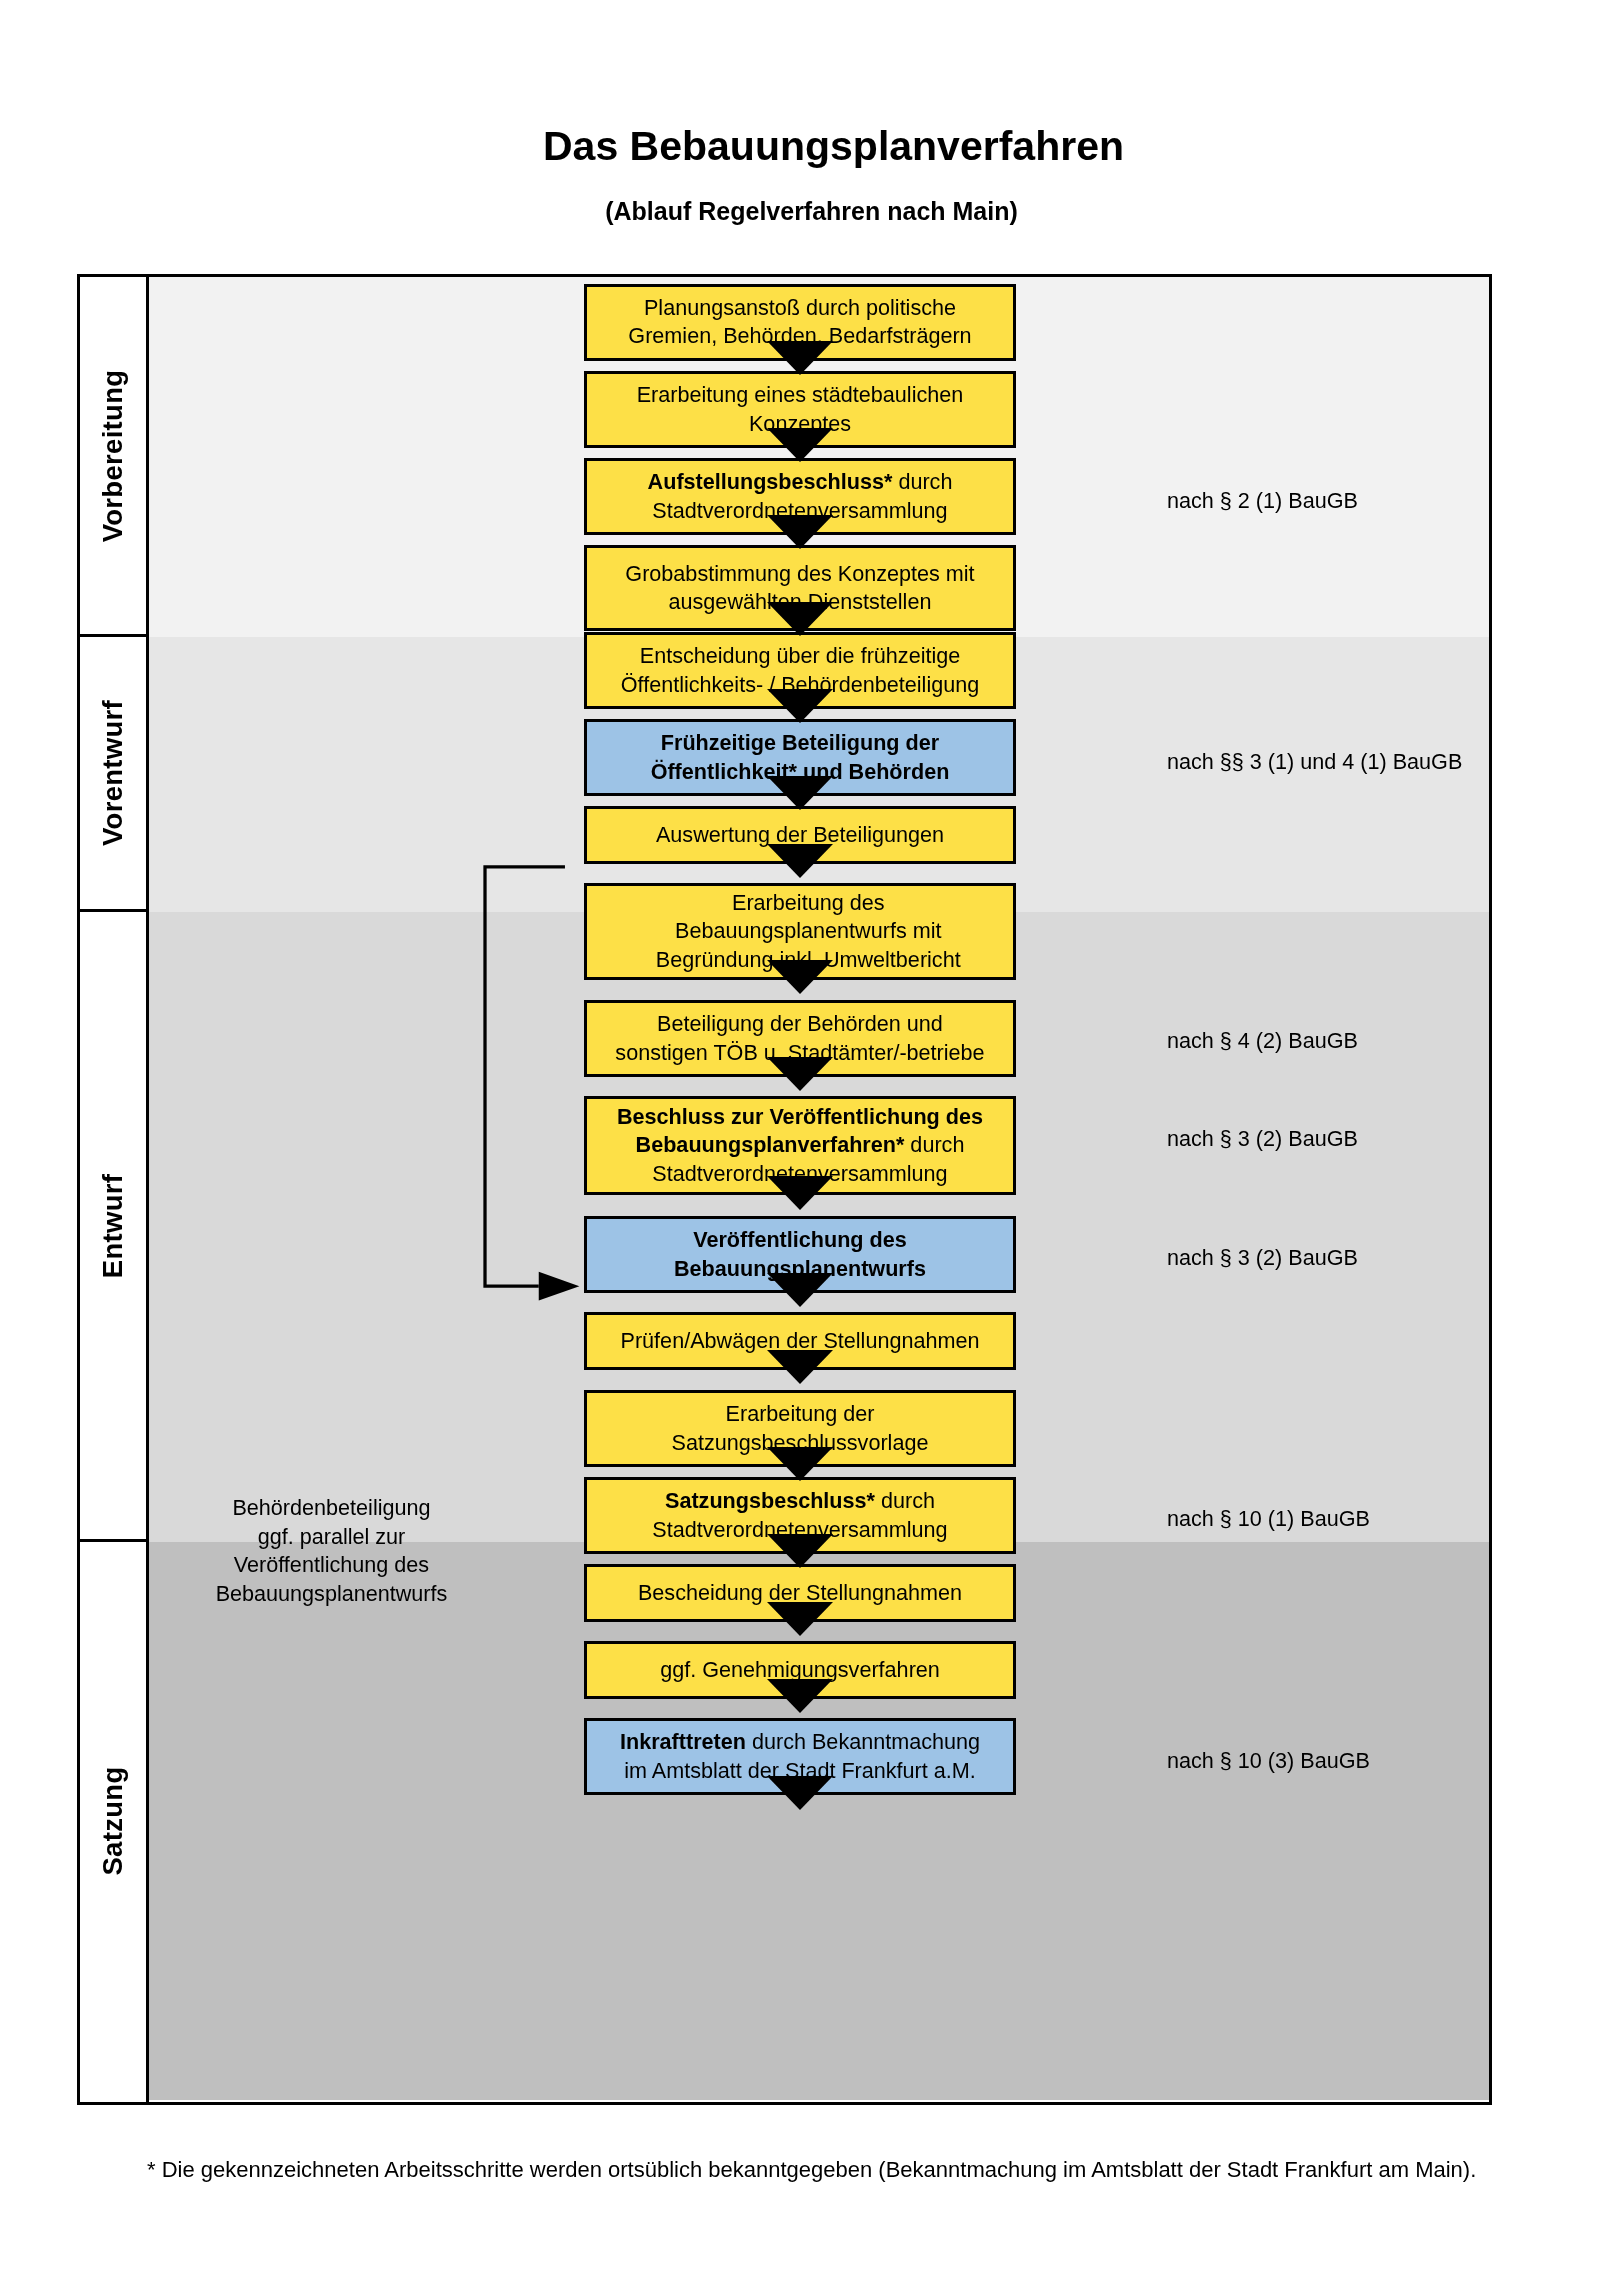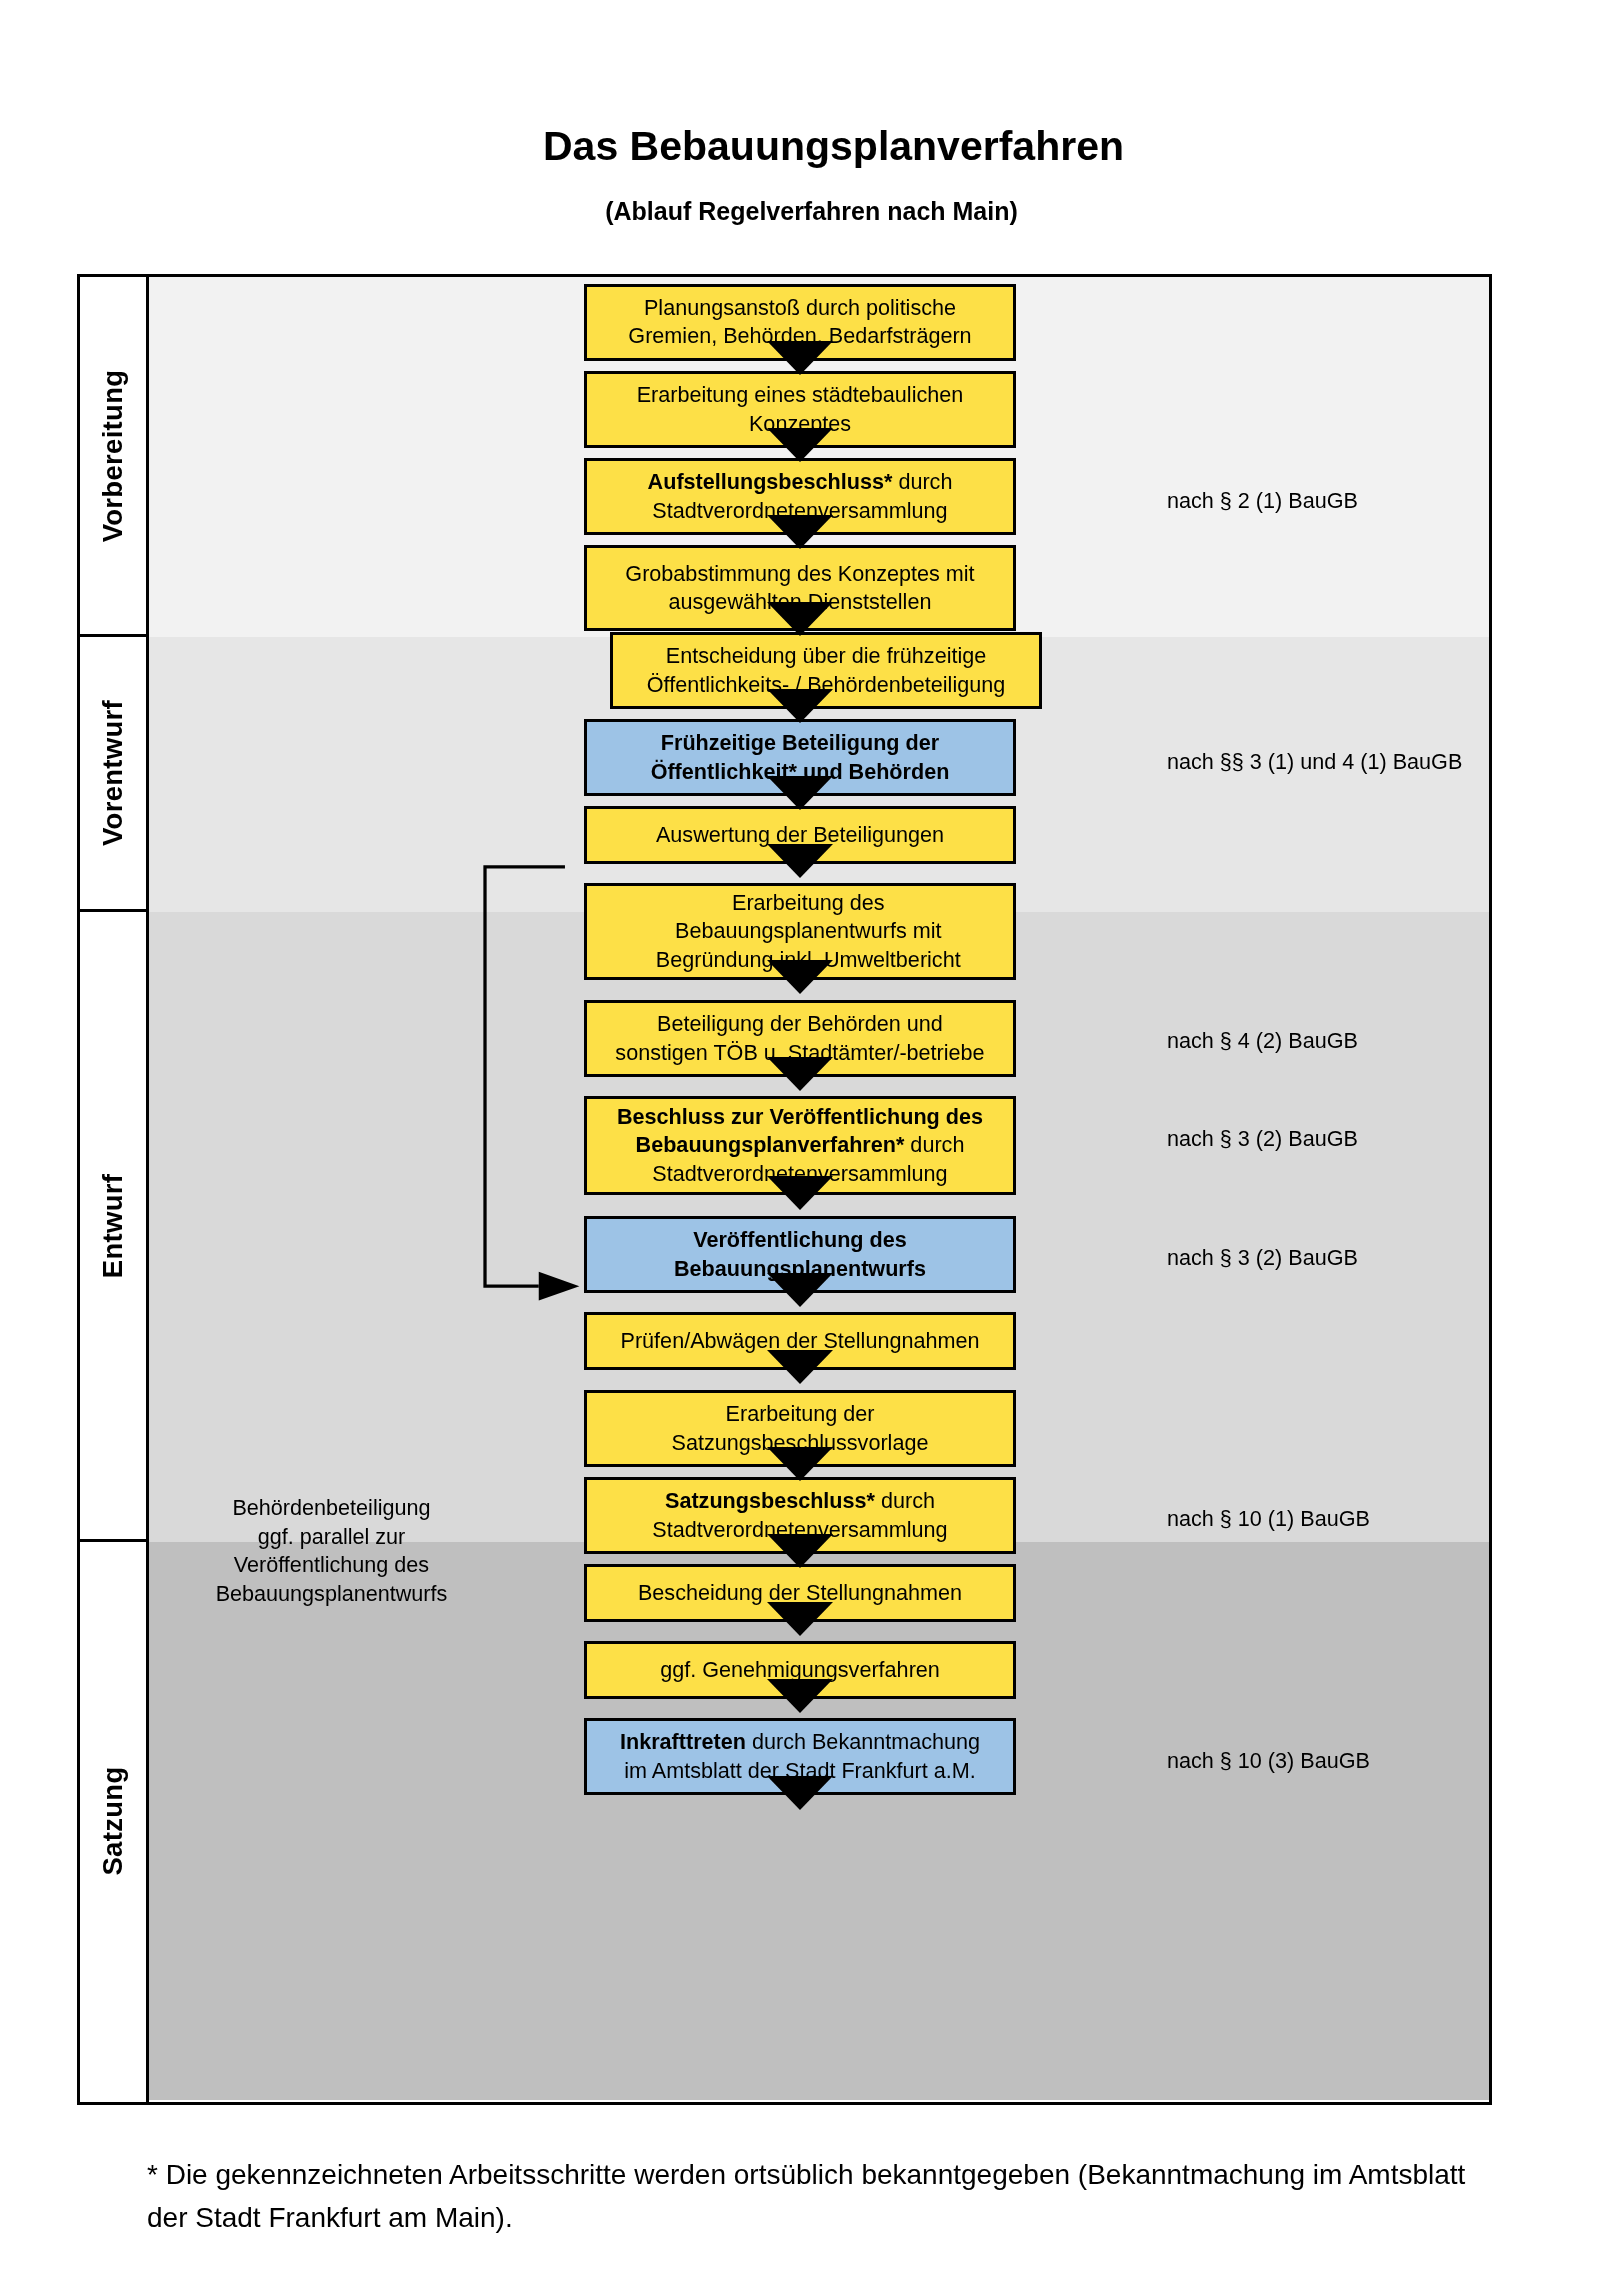--- a/index.html
+++ b/index.html
@@ -163,21 +163,21 @@
     z-index: 5;
     pointer-events: none;
   }
 
   
   #footnote {
     position: absolute;
     left: 147px;
     top: 2153px;
     width: 1348px;
-    font-size: 28px;
+    font-size: 22px;
     line-height: 1.55;
   }
 </style>
 </head>
 <body>
 
 <div id="title-block">
   <div id="main-title">Das Bebauungsplanverfahren</div>
   <div id="sub-title">(Ablauf Regelverfahren nach Main)</div>
 </div>
@@ -216,21 +216,21 @@
       </div>
       <div class="arrow" style="top: 151px; left: 687px;"></div>
       <div class="step" style="top: 181px; height: 77px;">
         <div><b>Aufstellungsbeschluss*</b> durch<br>Stadtverordnetenversammlung</div>
       </div>
       <div class="arrow" style="top: 238px; left: 687px;"></div>
       <div class="step" style="top: 268px; height: 86px;">
         <div>Grobabstimmung des Konzeptes mit<br>ausgewählten Dienststellen</div>
       </div>
       <div class="arrow" style="top: 325px; left: 687px;"></div>
-      <div class="step" style="top: 355px; height: 77px; margin-left: 26px;">
+      <div class="step" style="top: 355px; height: 77px;">
         <div>Entscheidung über die frühzeitige<br>Öffentlichkeits- / Behördenbeteiligung</div>
       </div>
       <div class="arrow" style="top: 412px; left: 687px;"></div>
       <div class="step highlight" style="top: 442px; height: 77px;">
         <div><b>Frühzeitige Beteiligung der</b><br><b>Öffentlichkeit* und Behörden</b></div>
       </div>
       <div class="arrow" style="top: 499px; left: 687px;"></div>
       <div class="step" style="top: 529px; height: 58px;">
         <div>Auswertung der Beteiligungen</div>
       </div>

